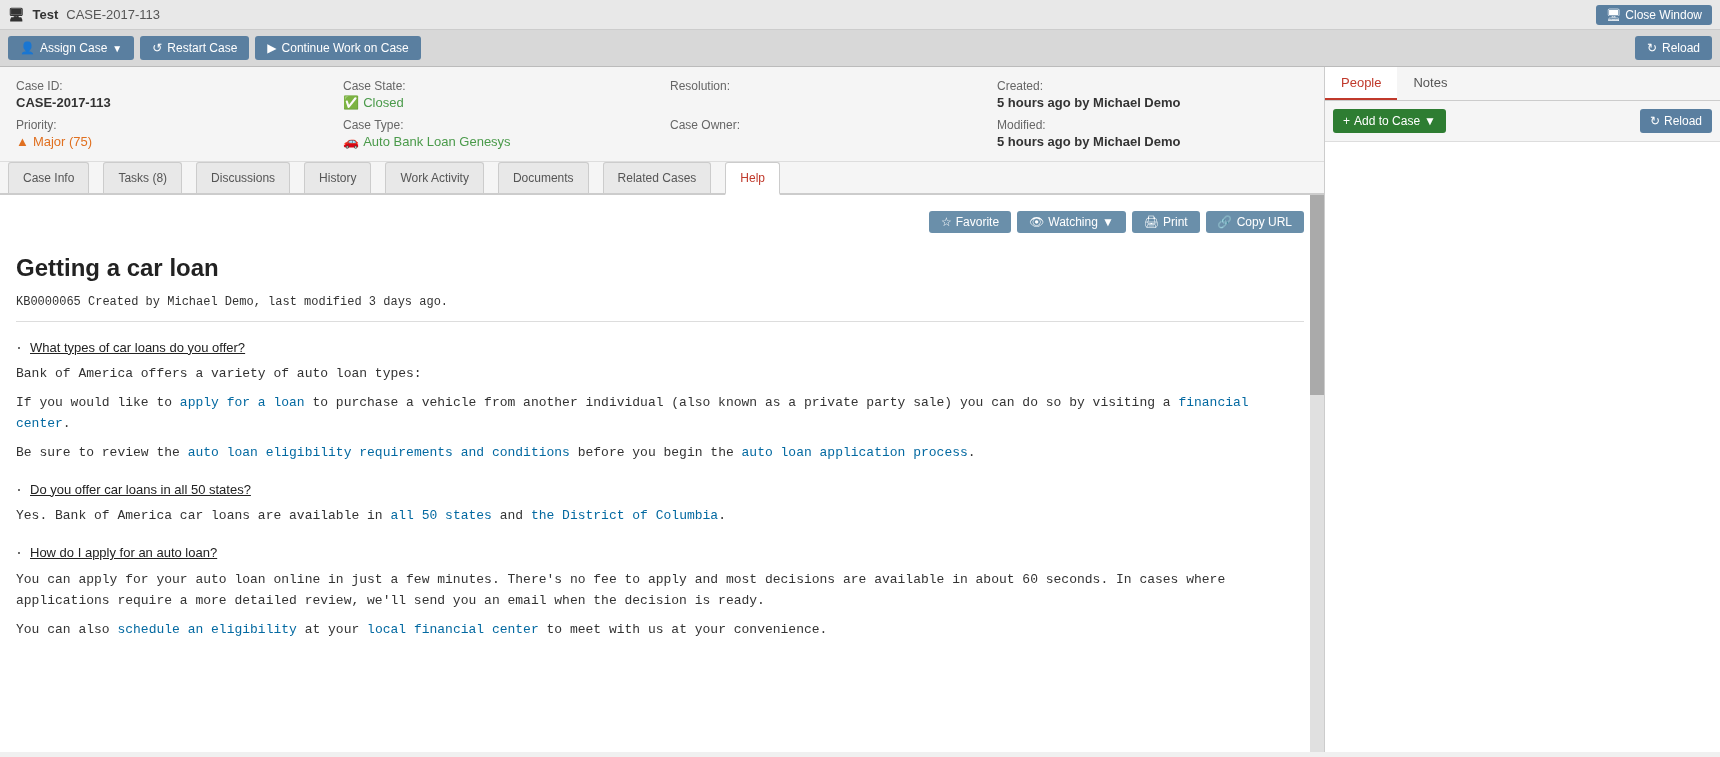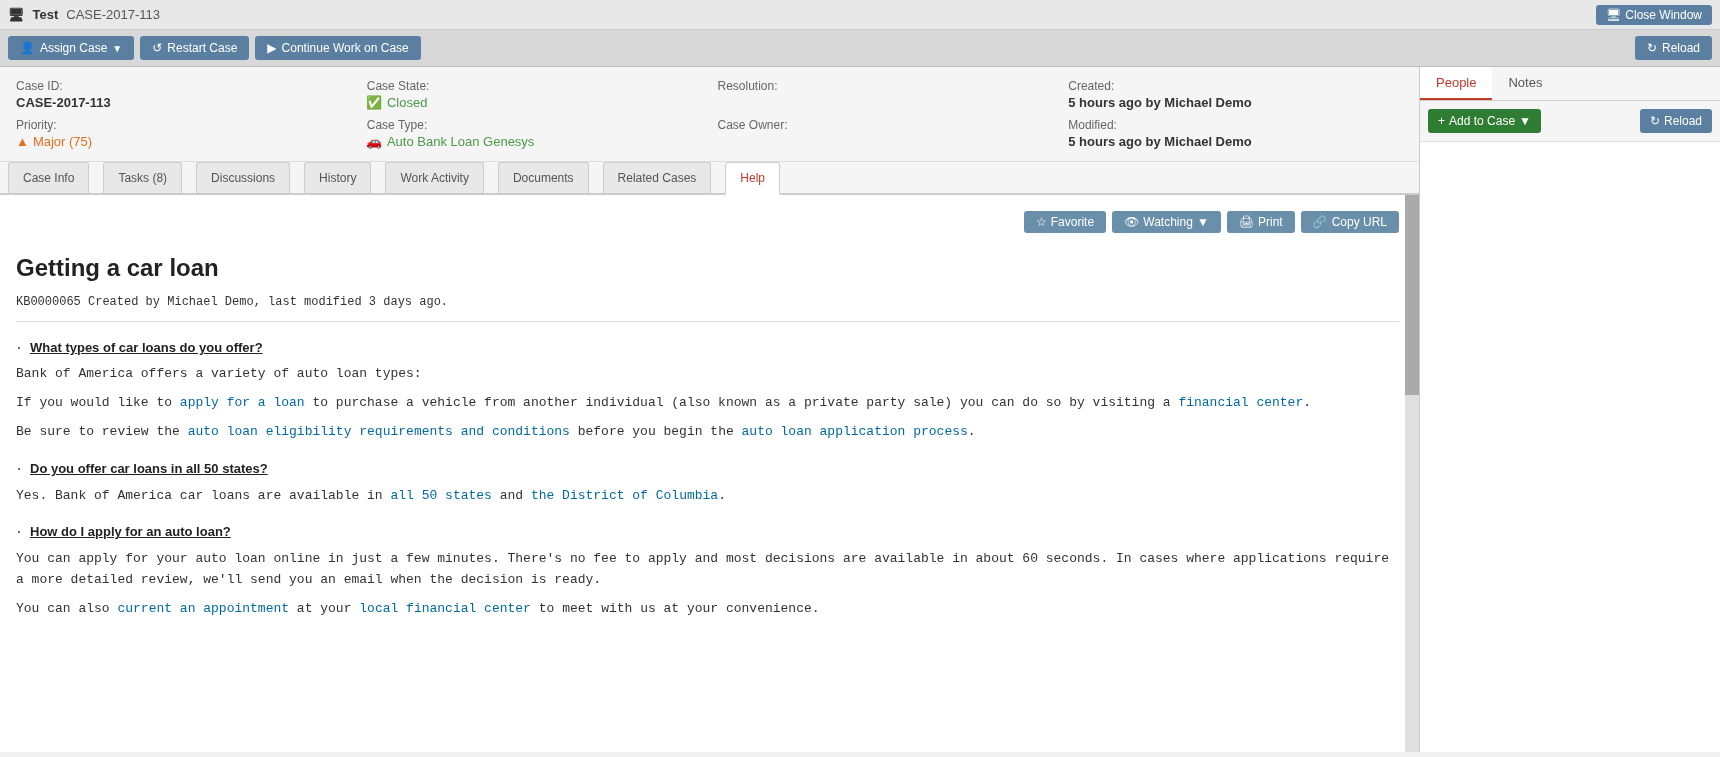--- a/index.html
+++ b/index.html
@@ -185,21 +185,21 @@
     .article-body { line-height: 1.6; }
     .article-body .question-block { margin-bottom: 16px; }
     .article-body .question-bullet {
       display: flex;
       align-items: flex-start;
       gap: 8px;
       margin-bottom: 6px;
     }
     .article-body .bullet-dot { color: #555; font-size: 18px; line-height: 1; }
     .article-body .question-link {
-      font-weight: bold;
+      font-weight: normal;
       text-decoration: underline;
       color: #222;
       cursor: pointer;
     }
     .article-body p { margin-bottom: 8px; color: #333; font-family: Liberation Mono, monospace; }
     .article-body ul { margin-left: 24px; margin-bottom: 8px; }
     .article-body li { margin-bottom: 2px; }
     .article-body .link { color: #0369a1; text-decoration: none; cursor: pointer; }
 
     
@@ -214,21 +214,21 @@
     .scroll-thumb {
       width: 14px;
       background: #aaa;
       height: 200px;
       position: absolute;
       top: 0;
     }
 
     
     .right-panel {
-      width: 301px;
+      width: 396px;
       background: #f5f5f5;
       border-left: 1px solid #ccc;
       display: flex;
       flex-direction: column;
     }
     .right-tabs {
       display: flex;
       border-bottom: 1px solid #ccc;
       background: #f5f5f5;
     }
@@ -437,21 +437,21 @@
           </div>
           <p>Yes. Bank of America car loans are available in <a class="link">all 50 states</a> and <a class="link">the District of Columbia</a>.</p>
         </div>
 
         <div class="question-block">
           <div class="question-bullet">
             <span class="bullet-dot">·</span>
             <span class="question-link">How do I apply for an auto loan?</span>
           </div>
           <p>You can apply for your auto loan online in just a few minutes. There's no fee to apply and most decisions are available in about 60 seconds. In cases where applications require a more detailed review, we'll send you an email when the decision is ready.</p>
-          <p>You can also <a class="link">current an appointment</a> at your <a class="link">local financial center</a> to meet with us at your convenience.</p>
+          <p>You can also <a class="link">schedule an eligibility</a> at your <a class="link">local financial center</a> to meet with us at your convenience.</p>
         </div>
       </div>
 
       <div class="scroll-track">
         <div class="scroll-thumb"></div>
       </div>
     </div>
   </div>
 
   <div class="right-panel">

